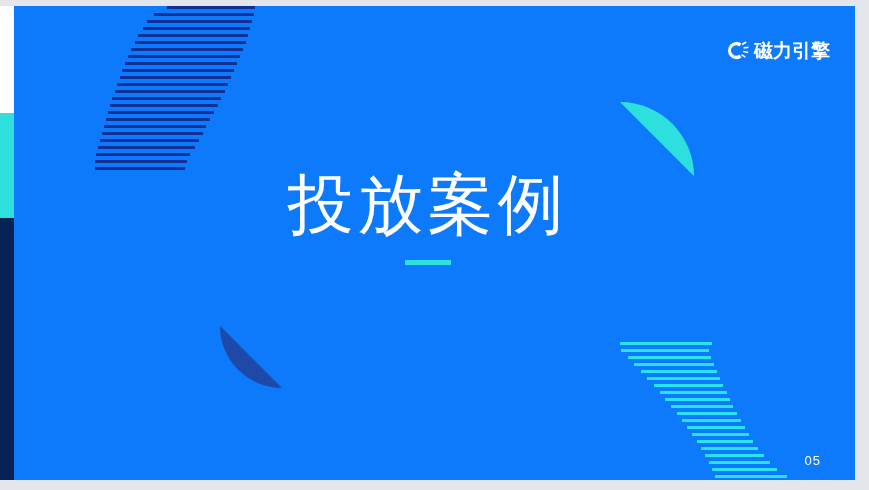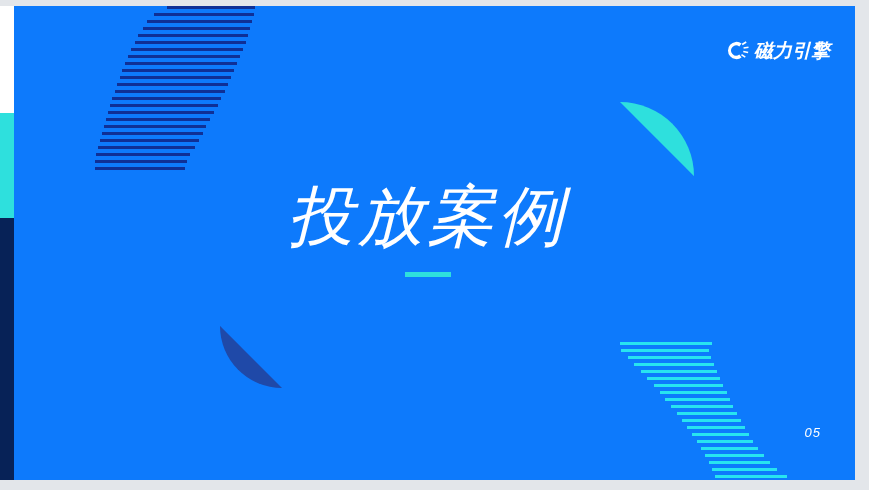--- a/index.html
+++ b/index.html
@@ -23,21 +23,20 @@
 
   
   .slide-canvas {
     position: absolute;
     left: 0px;
     top: 6px;
     width: 855px;
     height: 474px;
     background: #0d7afc;
     overflow: hidden;
-    font-style: italic;
   }
 
   
   .edge-band {
     position: absolute;
     left: 0;
     width: 14px;
   }
   .edge-band-white { top: 0px;   height: 107px; background: #ffffff; }
   .edge-band-teal  { top: 107px; height: 105px; background: #2ee0dd; }
@@ -128,21 +127,21 @@
     top: 158px;
     width: 855px;
     text-align: center;
   }
   .slide-title {
     color: #ffffff;
     font-size: 66px;
     font-weight: normal;
     letter-spacing: 4px;
     line-height: 80px;
-    margin: 12px;
+    margin: 0;
     padding: 0;
     white-space: nowrap;
   }
   .title-rule {
     width: 46px;
     height: 5px;
     background: #2ee0dd;
     margin: 16px auto 0 auto;
   }
   .slide-subtitle {
@@ -150,21 +149,21 @@
     font-size: 23px;
     letter-spacing: 1px;
     margin: 14px 0 0 0;
     white-space: nowrap;
   }
 
   
   .page-number {
     position: absolute;
     right: 34px;
-    bottom: 40px;
+    bottom: 12px;
     color: #ffffff;
     font-size: 13px;
     letter-spacing: 1px;
   }
 </style>
 </head>
 <body>
 
 <div class="slide-frame">
   <div class="slide-canvas">

